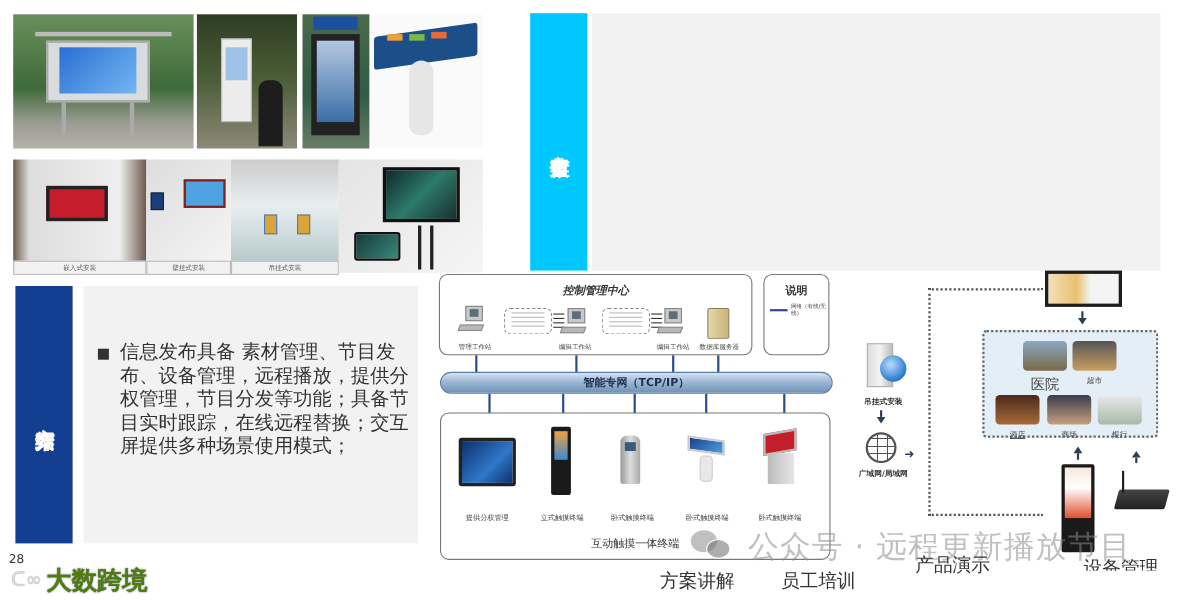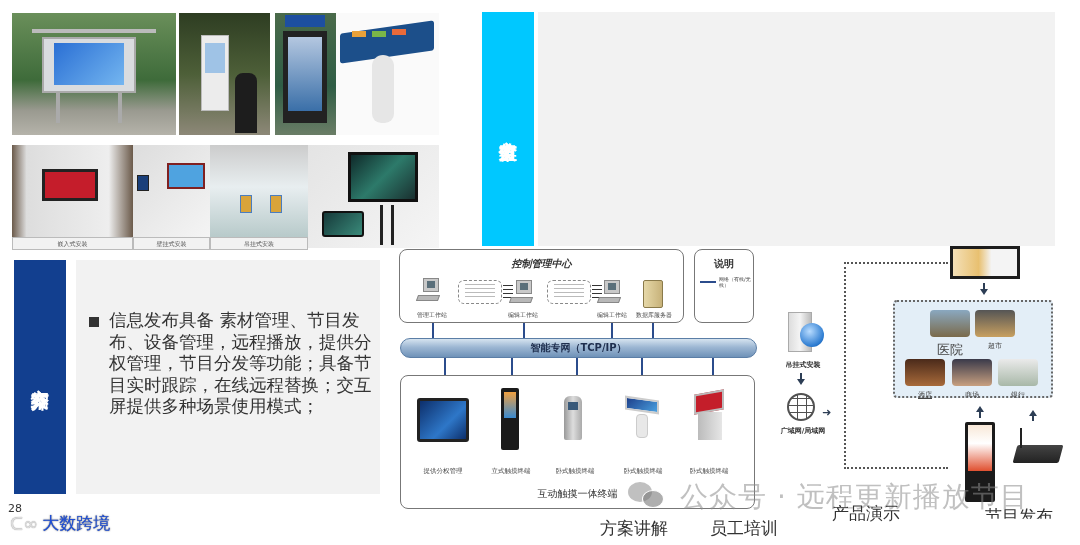--- a/index.html
+++ b/index.html
@@ -104,21 +104,21 @@
 
 <div class="tag" style="left:14px;top:260px;width:52px;height:234px;background:#123f8f;">方案介绍</div>
 <div class="panel" style="left:76px;top:260px;width:304px;height:234px;"></div>
 <ul class="bullet-list" style="left:87px;top:310px;width:287px;">
   <li>信息发布具备 素材管理、节目发布、设备管理，远程播放，提供分权管理，节目分发等功能；具备节目实时跟踪，在线远程替换；交互屏提供多种场景使用模式；</li>
 </ul>
 
 <div class="abs" style="left:8px;top:502px;font-size:11px;color:#333;">28</div>
 <div class="abs" style="left:10px;top:512px;display:flex;align-items:center;gap:4px;">
   <span style="font-size:18px;color:#ddd;text-shadow:0 0 1px #888;">ᑕ∞</span>
-  <span style="font-size:17px;font-weight:normal;color:#1d4ed8;text-shadow:0 0 1px #777,0 0 2px #999;">大数跨境</span>
+  <span style="font-size:23px;font-weight:bold;color:#4d7c0f;text-shadow:0 0 1px #777,0 0 2px #999;">大数跨境</span>
 </div>
 
 <div class="box" style="left:399px;top:249px;width:285px;height:74px;">
   <div class="abs" style="left:0;right:0;top:7px;text-align:center;font-size:10px;font-weight:bold;color:#333;font-style:italic;">控制管理中心</div>
 </div>
 <div class="pc" style="left:417px;top:278px;">
     <div class="mon"></div>
     <div class="kb"></div>
   </div>
 <div class="small-label" style="left:412px;top:311px;width:40px;">管理工作站</div>
@@ -244,13 +244,13 @@
 
 <div class="abs" style="left:628px;top:480px;width:40px;height:30px;">
   <div class="abs" style="left:0;top:2px;width:24px;height:20px;border-radius:50%;background:rgba(140,140,140,0.55);"></div>
   <div class="abs" style="left:14px;top:10px;width:22px;height:18px;border-radius:50%;background:rgba(120,120,120,0.6);border:1px solid #fff;"></div>
 </div>
 <div class="watermark" style="left:680px;top:478px;">公众号 · 远程更新播放节目</div>
 
 <div class="caption" style="left:600px;top:517px;">方案讲解</div>
 <div class="caption" style="left:710px;top:517px;">员工培训</div>
 <div class="caption" style="left:832px;top:502px;">产品演示</div>
-<div class="caption" style="left:985px;top:505px;clip-path:inset(0 0 40% 0);">节目发布</div>
+<div class="caption" style="left:985px;top:505px;clip-path:inset(0 0 40% 0);">设备管理</div>
 
 </body></html>

